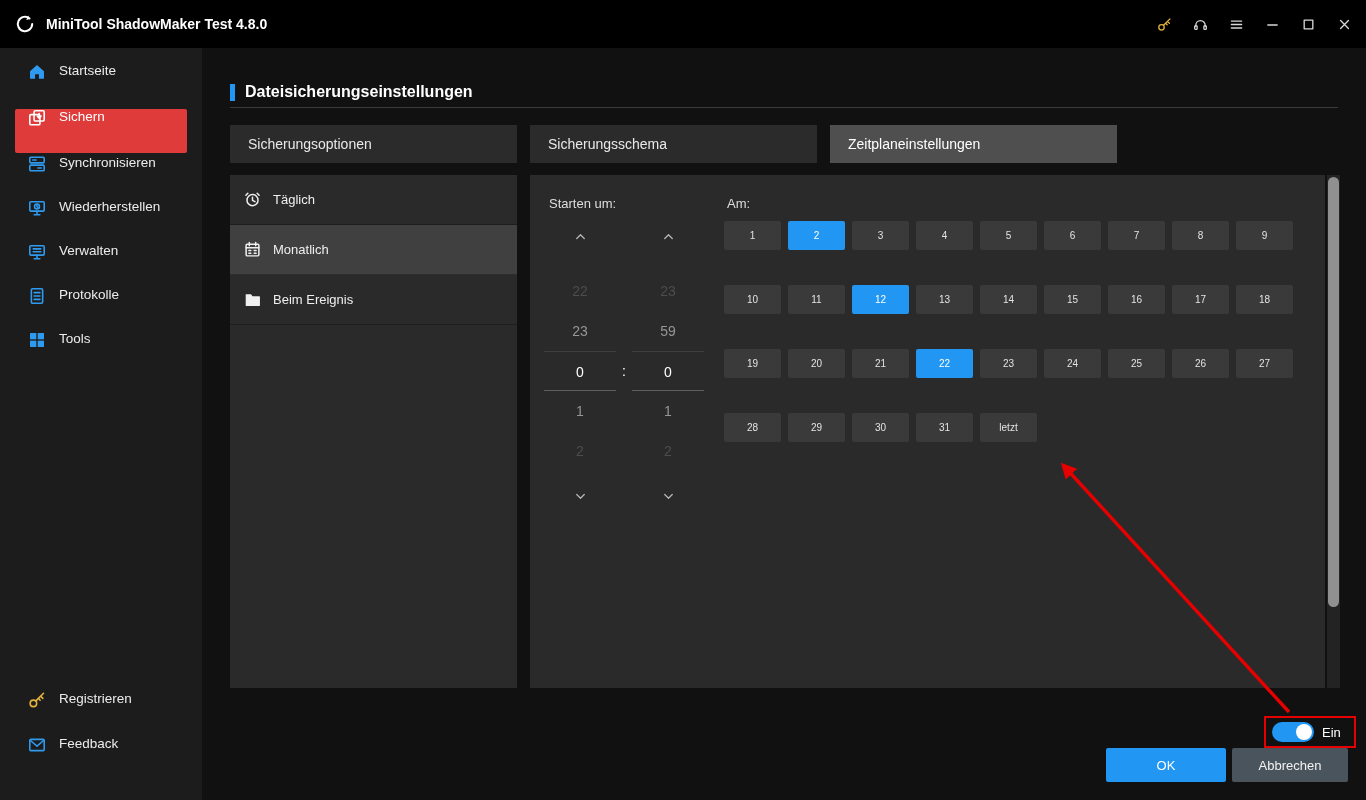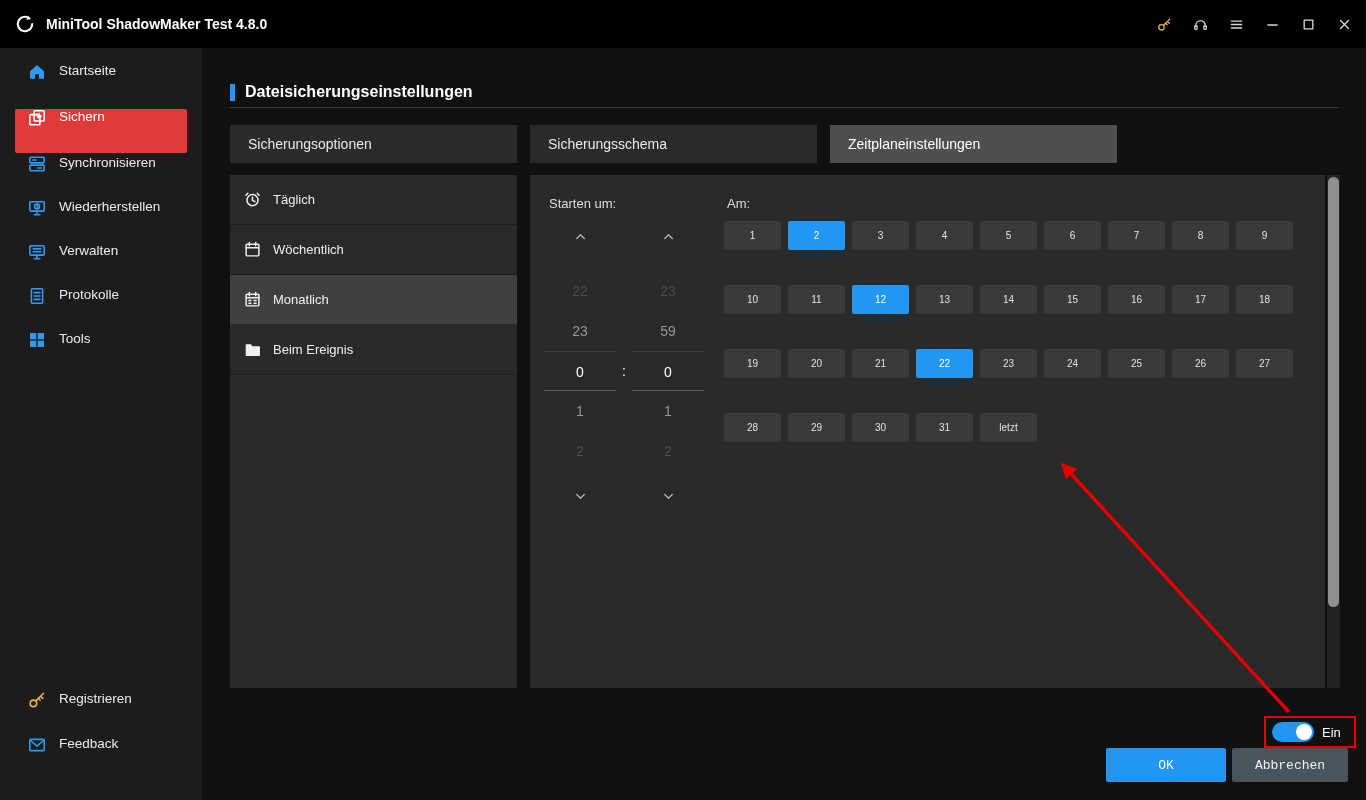--- a/index.html
+++ b/index.html
@@ -73,21 +73,21 @@
   
   .day-label{position:absolute;left:197px;top:21px;font-size:13px;color:#dedede}
   .day-grid{position:absolute;left:194px;top:46px;display:grid;
             grid-template-columns:repeat(9,57px);column-gap:7px;row-gap:35px}
   .day-btn{height:29px;background:#3a3a3a;color:#e3e3e3;font-size:10px;display:flex;
            align-items:center;justify-content:center;border-radius:2px;cursor:pointer}
   .day-btn.sel{background:#2196f3;color:#fff}
 
   
   .btn{position:absolute;top:700px;height:34px;border:none;border-radius:2px;font-size:13px;
-       color:#fff;cursor:pointer;font-family:Liberation Mono, monospace}
+       color:#fff;cursor:pointer;font-family:Liberation Sans, sans-serif}
   .btn-ok{left:904px;width:120px;background:#2196f3}
   .btn-cancel{left:1030px;width:116px;background:#4a545d;color:#f2f2f2}
 
   .toggle-box{position:absolute;left:1062px;top:668px;width:92px;height:32px;
               border:2px solid #e60000;display:flex;align-items:center;gap:8px;
               padding-left:6px;box-sizing:border-box;background:#111}
   .toggle{width:42px;height:20px;background:#2196f3;border-radius:10px;position:relative;cursor:pointer}
   .knob{position:absolute;right:2px;top:2px;width:16px;height:16px;background:#fff;border-radius:50%}
   .toggle-label{font-size:13px;color:#fff}
 
@@ -257,29 +257,20 @@
 
   <div class="schedule-list" id="schedule-list">
       <div class="sched-item">
         <span class="icn">
           <svg viewBox="0 0 16 16" fill="none" stroke="currentColor" stroke-width="1.4" stroke-linecap="round" stroke-linejoin="round">
             <circle cx="8" cy="8.6" r="5.2"></circle>
             <path d="M8 5.8 V8.8 L10.3 10 M3.6 2.2 L1.8 4 M12.4 2.2 L14.2 4"></path>
           </svg>
         </span>
         <span>Täglich</span>
-      </div>
-      <div class="sched-item">
-        <span class="icn">
-          <svg viewBox="0 0 16 16" fill="none" stroke="currentColor" stroke-width="1.4" stroke-linecap="round" stroke-linejoin="round">
-            <rect x="2" y="3" width="12" height="11" rx="1"></rect>
-            <path d="M2 6.4 h12 M5 1.4 v3 M11 1.4 v3"></path>
-          </svg>
-        </span>
-        <span>Wöchentlich</span>
       </div>
       <div class="sched-item active">
         <span class="icn">
           <svg viewBox="0 0 16 16" fill="none" stroke="currentColor" stroke-width="1.4" stroke-linecap="round" stroke-linejoin="round">
             <rect x="2" y="3" width="12" height="11" rx="1"></rect>
             <path d="M2 6.4 h12 M5 1.4 v3 M11 1.4 v3 M4.6 9 h1.8 M9.6 9 h1.8 M4.6 11.6 h1.8 M9.6 11.6 h1.8"></path>
           </svg>
         </span>
         <span>Monatlich</span>
       </div>

